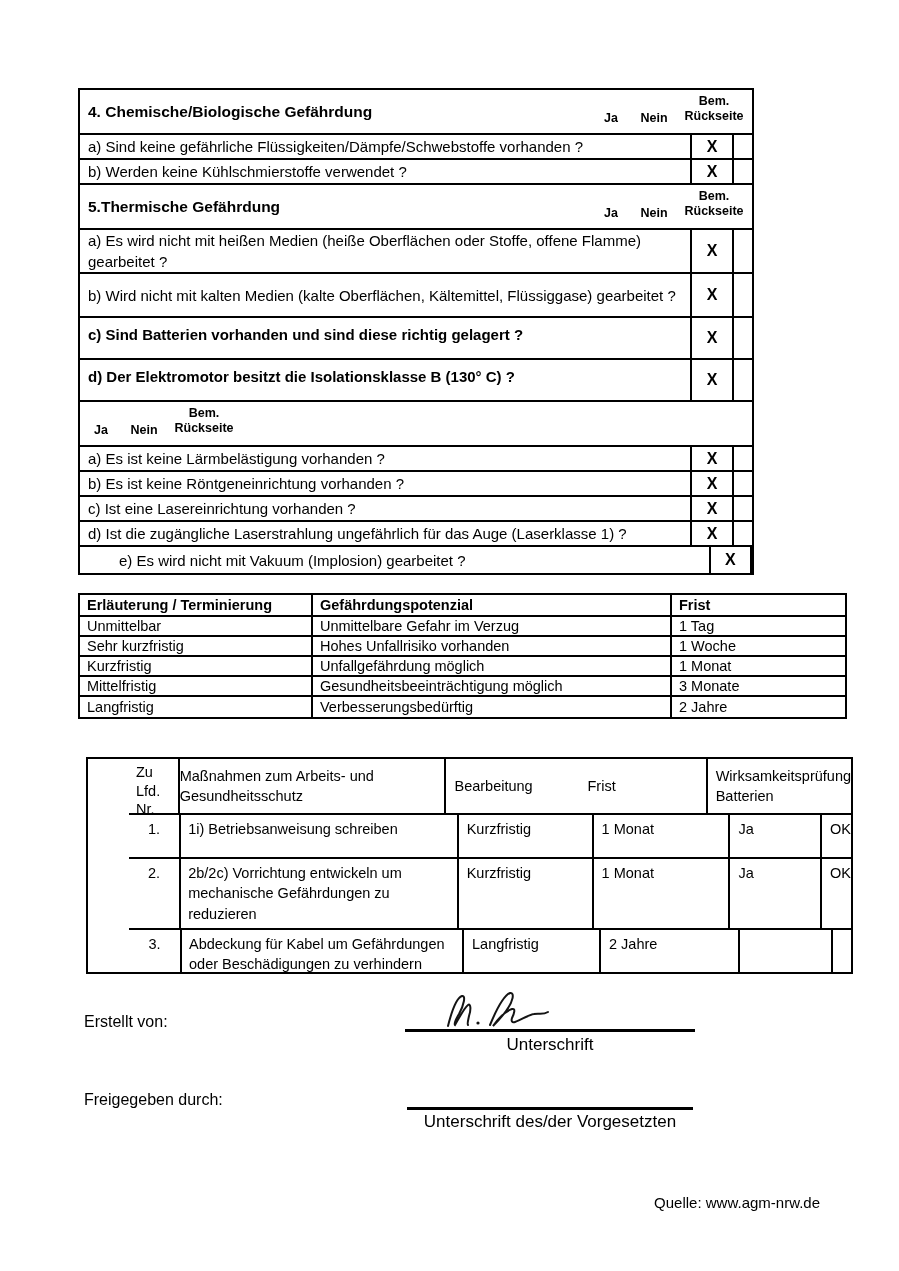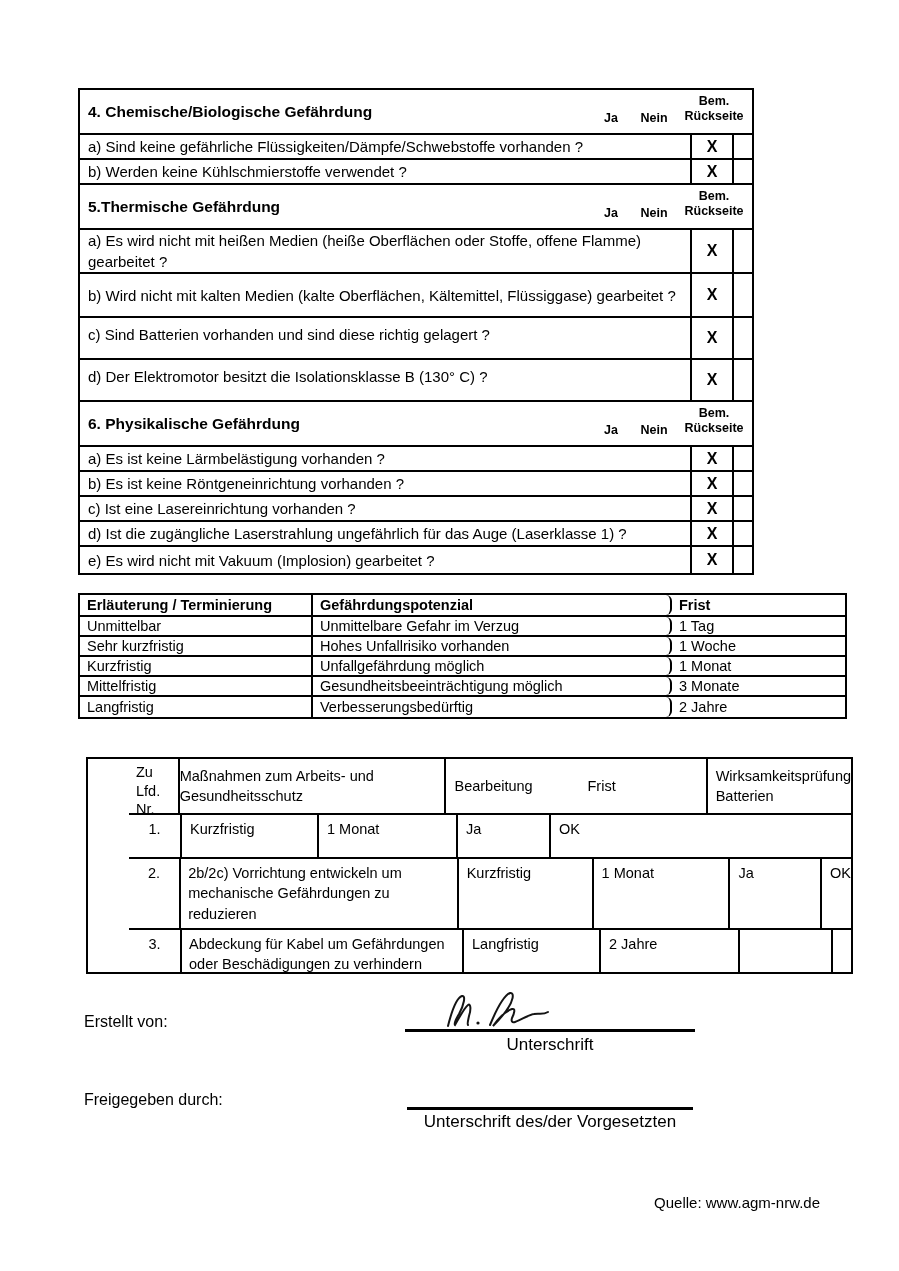--- a/index.html
+++ b/index.html
@@ -5,44 +5,44 @@
   html,body{margin:0;padding:0;}
   body{
     width:899px;height:1271px;position:relative;background:#ffffff;
     font-family:"Liberation Sans", sans-serif;color:#000;
     -webkit-font-smoothing:antialiased;
   }
   .abs{position:absolute;}
   
   #t1{left:78px;top:88px;width:676px;border:2px solid #000;box-sizing:border-box;}
   .t1row{display:flex;border-bottom:2px solid #000;box-sizing:border-box;}
-  .t1row:last-child{border-bottom:none;}
+  .t1row:last-child{border-bottom:none;padding-left:31px;}
   .rh45{height:45px}.rh25{height:25px}.rh44{height:44px}.rh42{height:42px}.rh26{height:26px}
   .qcell{width:612px;box-sizing:border-box;border-right:2px solid #000;
          padding:0 6px 0 8px;display:flex;align-items:center;font-size:15px;line-height:1.4;}
-  .vtop .qcell{align-items:flex-start;padding-top:6px;}
+  .vtop .qcell{align-items:flex-start;padding-top:6px;font-weight:bold;}
   .jacell{width:42px;box-sizing:border-box;border-right:2px solid #000;display:flex;
           align-items:center;justify-content:center;font-weight:bold;font-size:16px;}
   .restcell{flex:1;}
   .sechead{display:flex;}
   .sec-title{flex:1;display:flex;align-items:center;padding-left:8px;
              font-weight:bold;font-size:15.5px;}
   .hl{display:flex;align-items:flex-end;justify-content:center;padding-bottom:8px;
       font-weight:bold;font-size:12.5px;box-sizing:border-box;}
   .hl-ja{width:42px}.hl-nein{width:44px}.hl-bem{width:76px}
   .bemwrap{text-align:center;line-height:1.25;}
   .bemwrap span{display:block;}
   
   #t2{left:78px;top:593px;width:769px;border:2px solid #000;box-sizing:border-box;font-size:14.5px;}
   .t2row{display:flex;height:20px;border-bottom:2px solid #000;box-sizing:border-box;}
   .t2row:last-child{border-bottom:none;}
   .t2row.head{height:22px;font-weight:bold;text-align:right;}
   .t2c{box-sizing:border-box;display:flex;align-items:center;padding-left:7px;overflow:hidden;}
   .t2c1{width:233px;border-right:2px solid #000;}
-  .t2c2{width:359px;border-right:2px solid #000;border-radius:6px;}
+  .t2c2{width:359px;border-right:2px solid #000;}
   .t2c3{flex:1;}
   
   #t3{left:86px;top:757px;width:767px;border:2px solid #000;box-sizing:border-box;font-size:14.5px;}
   .t3row{display:flex;border-bottom:2px solid #000;box-sizing:border-box;margin-left:41px;}
   .t3row:last-child{border-bottom:none;}
   .h56{height:56px}.h44{height:44px}.h71{height:71px}.h42b{height:42px}
   .t3c{box-sizing:border-box;line-height:1.4;}
   .c1{width:53px;border-right:2px solid #000;text-align:center;padding-top:4px;}
   .c2{width:282px;border-right:2px solid #000;padding:4px 6px 0 7px;}
   .c3{width:137px;border-right:2px solid #000;padding:4px 0 0 8px;}
@@ -123,21 +123,20 @@
     <div class="jacell">X</div>
     <div class="restcell"></div>
   </div>
   <div class="t1row rh42 vtop">
     <div class="qcell">d) Der Elektromotor besitzt die Isolationsklasse B (130° C) ?</div>
     <div class="jacell">X</div>
     <div class="restcell"></div>
   </div>
 
   <div class="t1row rh45 sechead">
-    <div class="sec-title">6. Physikalische Gefährdung</div>
     <div class="hl hl-ja">Ja</div>
     <div class="hl hl-nein">Nein</div>
     <div class="hl hl-bem">
       <div class="bemwrap">
         <span>Bem.</span>
         <span>Rückseite</span>
       </div>
     </div>
   </div>
 
@@ -207,20 +206,21 @@
     <div class="t3c hc2">Maßnahmen zum Arbeits- und Gesundheitsschutz</div>
     <div class="t3c hc34">
       <span class="b-label">Bearbeitung</span>
       <span class="f-label">Frist</span>
     </div>
     <div class="t3c hc56">Wirksamkeitsprüfung Batterien</div>
   </div>
 
   <div class="t3row h44">
     <div class="t3c c1">1.</div>
+    <div class="t3c c2">1i) Betriebsanweisung schreiben</div>
     <div class="t3c c3">Kurzfristig</div>
     <div class="t3c c4">1 Monat</div>
     <div class="t3c c5">Ja</div>
     <div class="t3c c6">OK</div>
   </div>
 
   <div class="t3row h71">
     <div class="t3c c1">2.</div>
     <div class="t3c c2">2b/2c) Vorrichtung entwickeln um mechanische Gefährdungen zu reduzieren</div>
     <div class="t3c c3">Kurzfristig</div>

